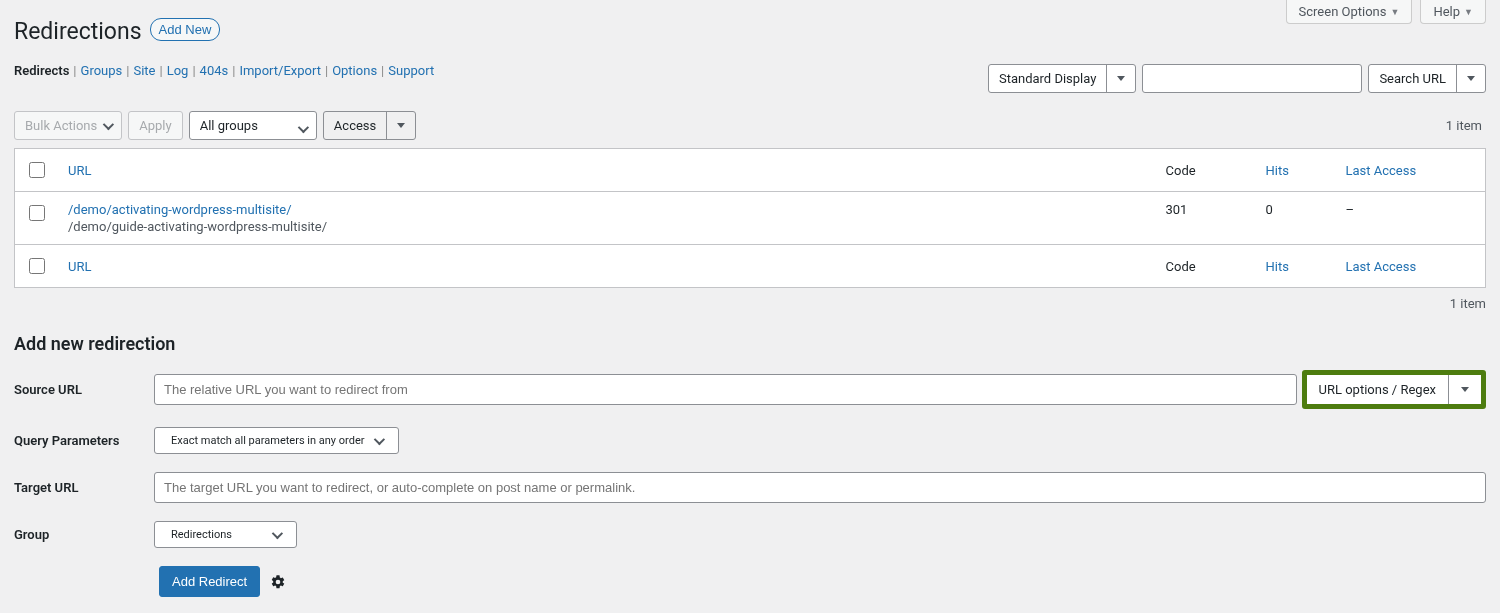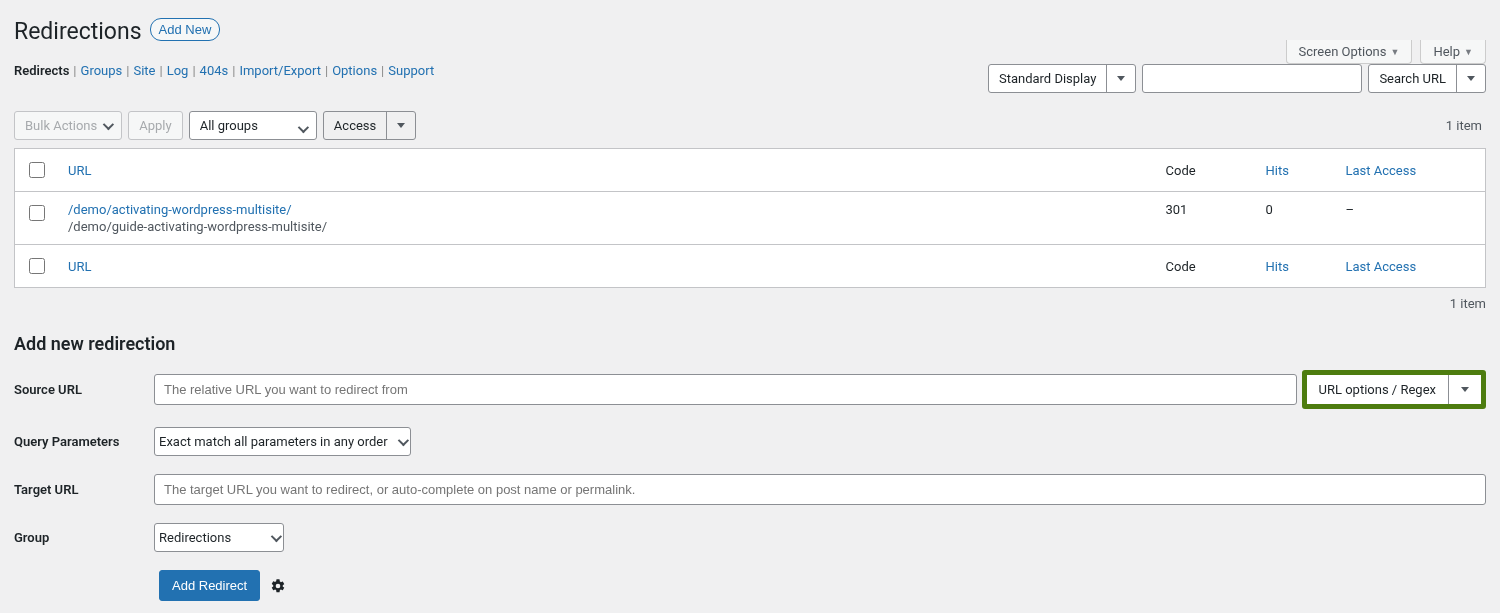--- a/index.html
+++ b/index.html
@@ -23,21 +23,20 @@
     border: 1px solid #ccc;
     border-top: none;
     border-radius: 0 0 4px 4px;
     padding: 4px 12px;
     font-size: 13px;
     color: #50575e;
     cursor: pointer;
     display: flex;
     align-items: center;
     gap: 4px;
-    margin-top: 40px;
   }
   .tri { font-size: 9px; color: #787c82; }
   .header-row {
     display: flex;
     align-items: center;
     gap: 8px;
     padding-top: 10px;
   }
   h1 {
     font-size: 23px;
@@ -197,25 +196,25 @@
   .url-options .lbl { padding: 7px 12px; font-size: 13px; }
   .url-options .car {
     border-left: 1px solid #8c8f94;
     padding: 7px 12px;
     display: flex; align-items: center;
   }
   .inline-select {
     border: 1px solid #8c8f94;
     background: #fff;
     border-radius: 3px;
-    padding: 6px 4px;
+    padding: 6px 16px;
     display: inline-flex;
     align-items: center;
     gap: 10px;
-    font-size: 13px;
+    font-size: 11px;
     cursor: pointer;
   }
   .submit-row {
     margin-left: 145px;
     display: flex;
     align-items: center;
     gap: 10px;
   }
   .btn-primary {
     background: #2271b1;

